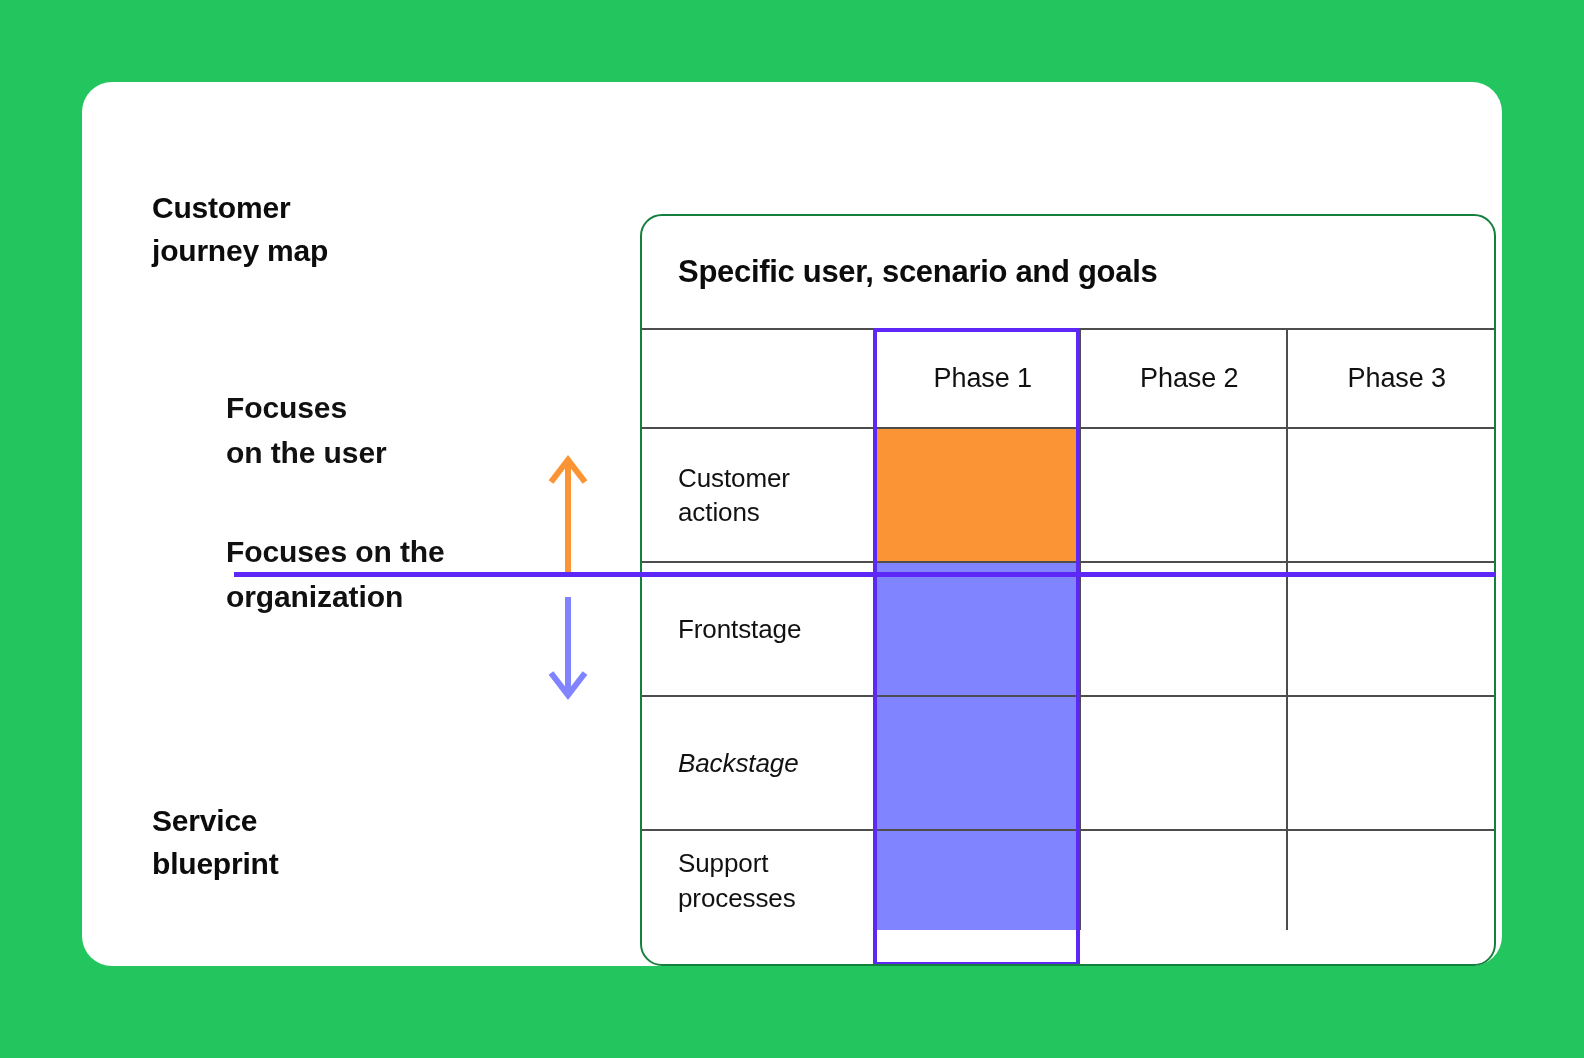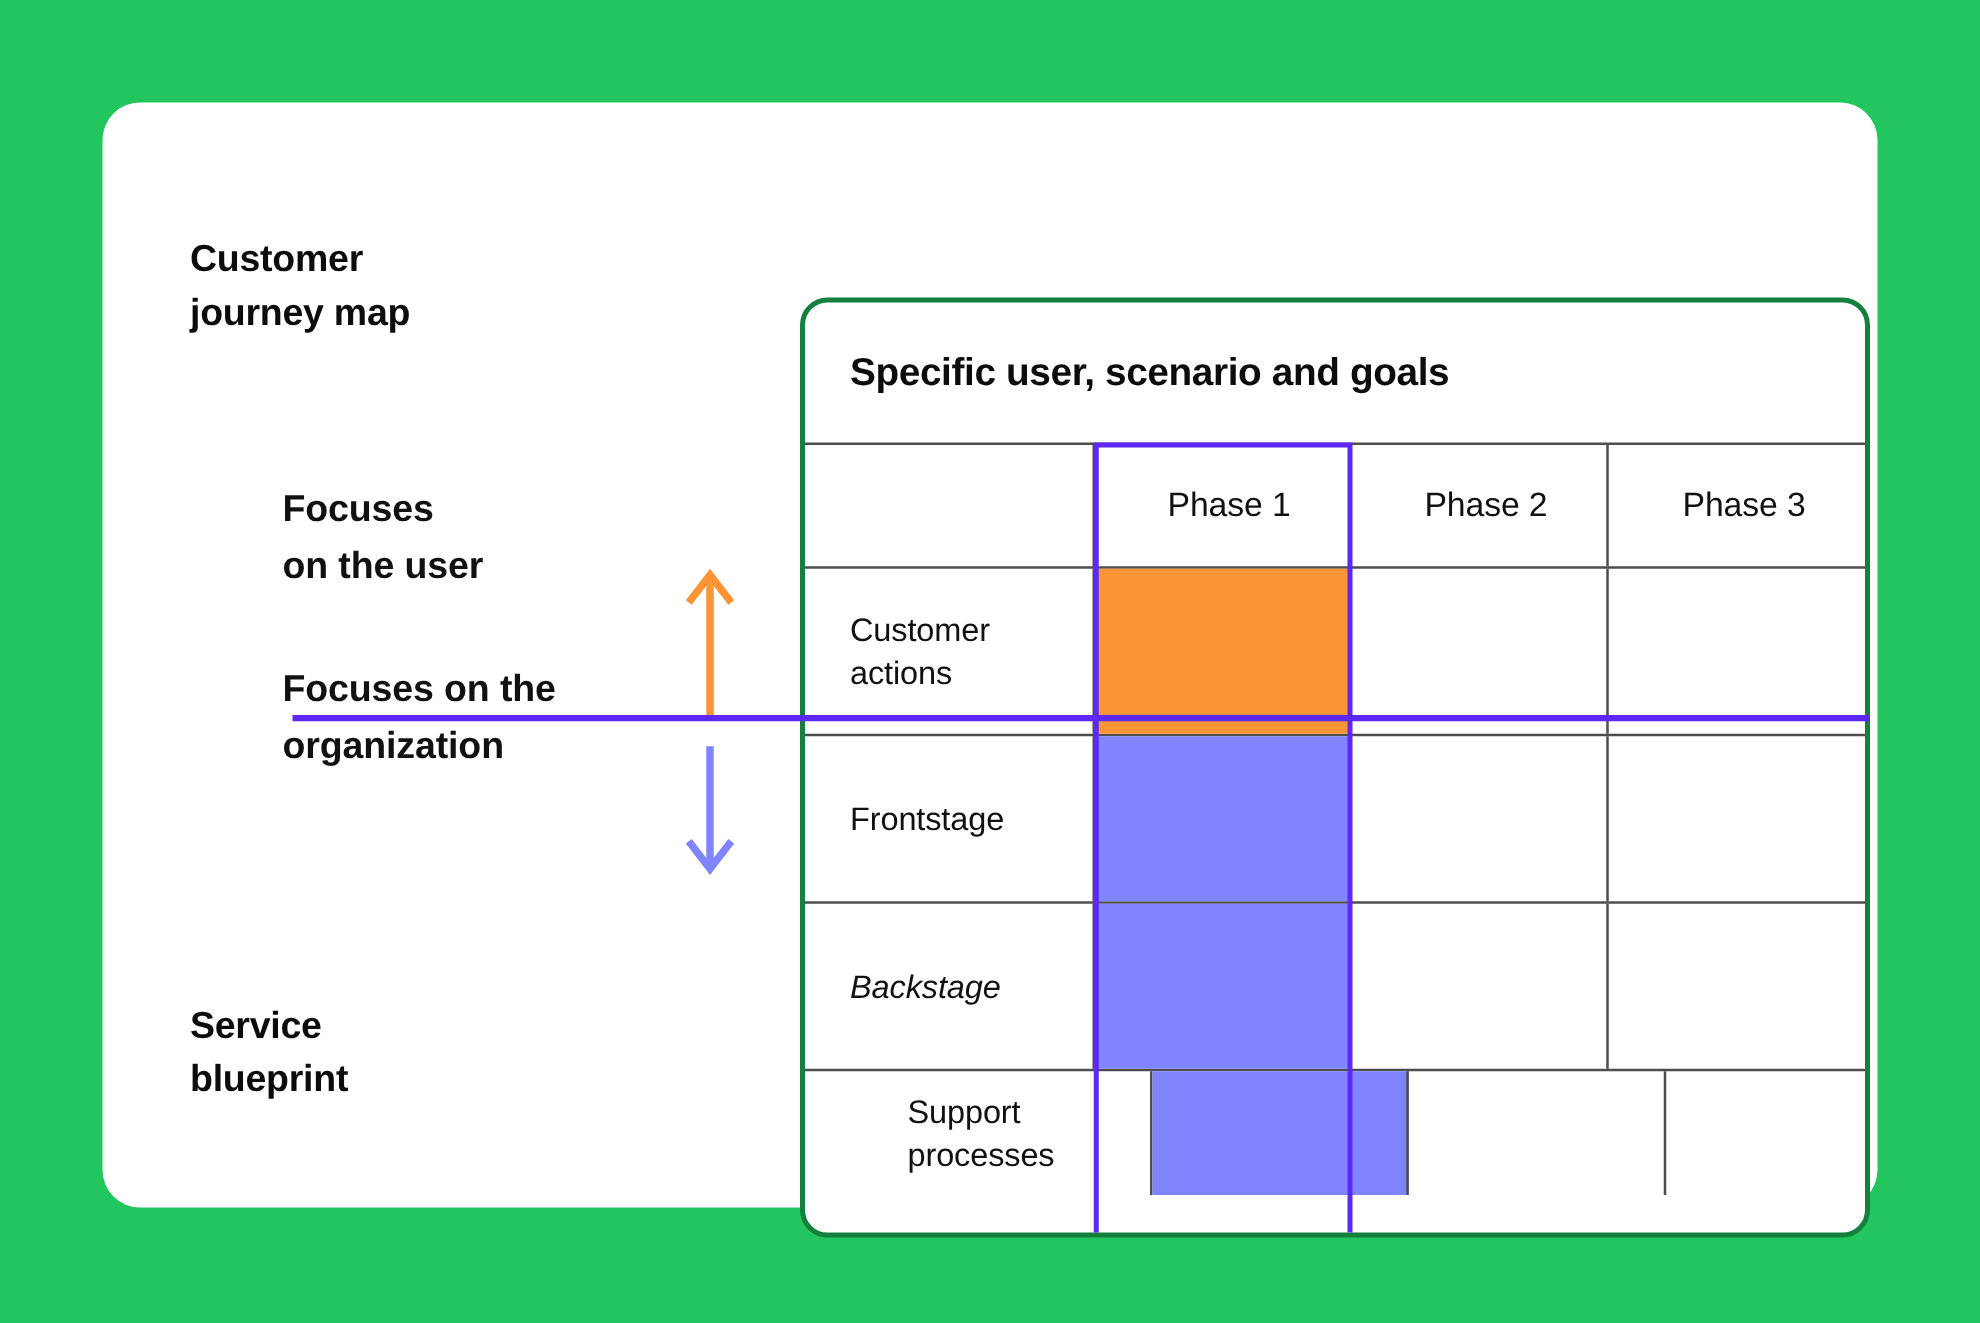--- a/index.html
+++ b/index.html
@@ -95,24 +95,24 @@
     width: 1262px;
     height: 5px;
     background: #5D27F5;
     z-index: 6;
   }
 
   
   #table {
     position: absolute;
     left: 558px;
-    top: 156px;
+    top: 132px;
     width: 856px;
     height: 752px;
-    border: 4px solid #15803d;
+    border: 2px solid #15803d;
     border-radius: 22px;
     box-sizing: border-box;
     background: #ffffff;
     overflow: hidden;
   }
 
   .t-head {
     position: absolute;
     left: 0;
     top: 0;
@@ -136,21 +136,21 @@
     position: absolute;
     left: 0;
     width: 100%;
     box-sizing: border-box;
     display: flex;
   }
   #row-phase   { top: 114px;  height: 99px; }
   #row-r0      { top: 213px;  height: 134px; }
   #row-r1      { top: 347px;  height: 134px; }
   #row-r2      { top: 481px;  height: 134px; font-style: italic; }
-  #row-r3      { top: 615px;  height: 99px; margin-left: 46px; }
+  #row-r3      { top: 615px;  height: 99px; }
 
   .t-row.divided { border-bottom: 2px solid #4d4d4d; }
 
   .cell {
     box-sizing: border-box;
     display: flex;
     align-items: center;
     position: relative;
   }
   .cell.label-col {

